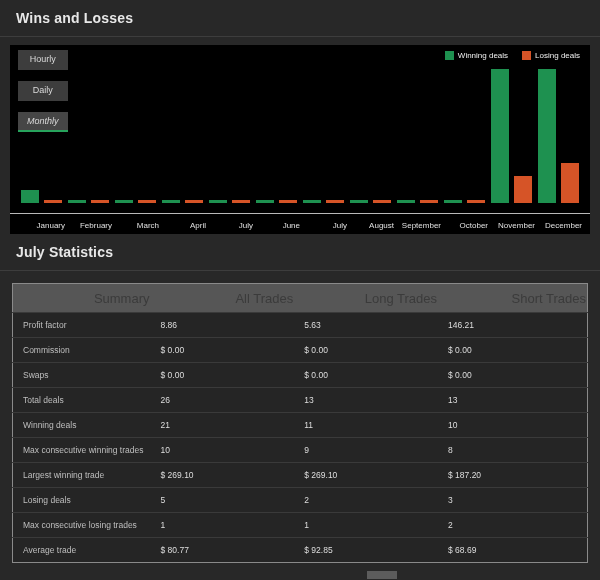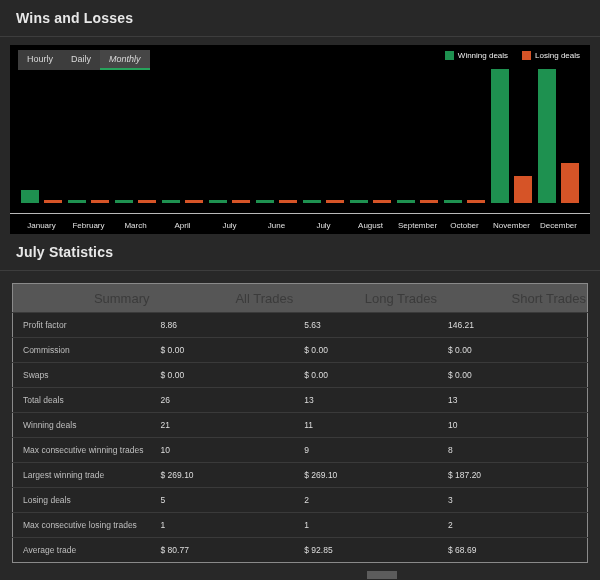--- a/index.html
+++ b/index.html
@@ -15,41 +15,41 @@
     letter-spacing:.2px;
   }
   .divider{height:1px;background:#3d3d3d;width:100%;}
   
   .chart{
     position:relative;
     margin:8px 10px 0;
     height:189px;
     background:#000;
   }
-  .toolbar{position:absolute;top:5px;left:8px;display:flex;gap:0;}
+  .toolbar{position:absolute;top:5px;left:8px;display:flex;gap:11px;flex-direction:column;}
   .chart-btn{
     background:#3d3d3d;color:#d9d9d9;border:none;cursor:pointer;
     font-family:"Liberation Sans",sans-serif;
     font-size:9px;padding:4px 9px;border-bottom:2px solid transparent;
   }
   .chart-btn.active{background:#464646;border-bottom:2px solid #27a35c;font-style:italic;}
   .legend{position:absolute;top:6px;right:10px;display:flex;gap:14px;}
   .legend-item{display:flex;align-items:center;gap:4px;font-size:8px;color:#f0f0f0;}
   .swatch{width:9px;height:9px;display:inline-block;}
   .bars{
     position:absolute;left:8px;right:8px;bottom:31px;height:134px;
     display:flex;align-items:flex-end;
   }
   .slot{flex:1;display:flex;justify-content:center;align-items:flex-end;gap:5px;}
   .bar{width:18px;}
   .axis-line{position:absolute;left:0;right:0;bottom:20px;height:1px;background:#b9b9b9;}
   .months{
     position:absolute;left:8px;right:8px;bottom:4px;display:flex;
   }
-  .month-label{flex:1;text-align:center;font-size:8px;color:#e0e0e0;}
+  .month-label{flex:1;text-align:right;font-size:8px;color:#e0e0e0;}
   
   .stats-table{
     width:576px;margin:12px 12px 0;
     border-collapse:collapse;
     border:1px solid #8a8a8a;
     table-layout:fixed;
   }
   .stats-table th{
     background:#565656;color:#3b3b3b;
     font-size:13px;font-weight:normal;

